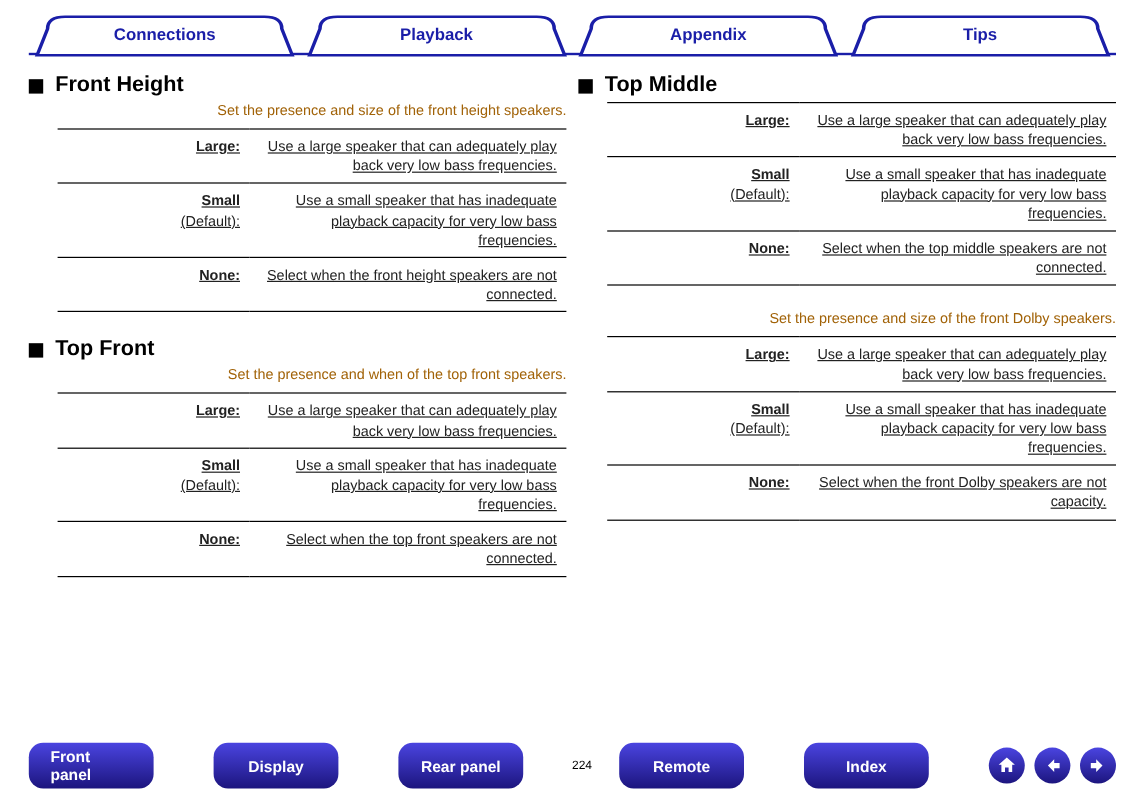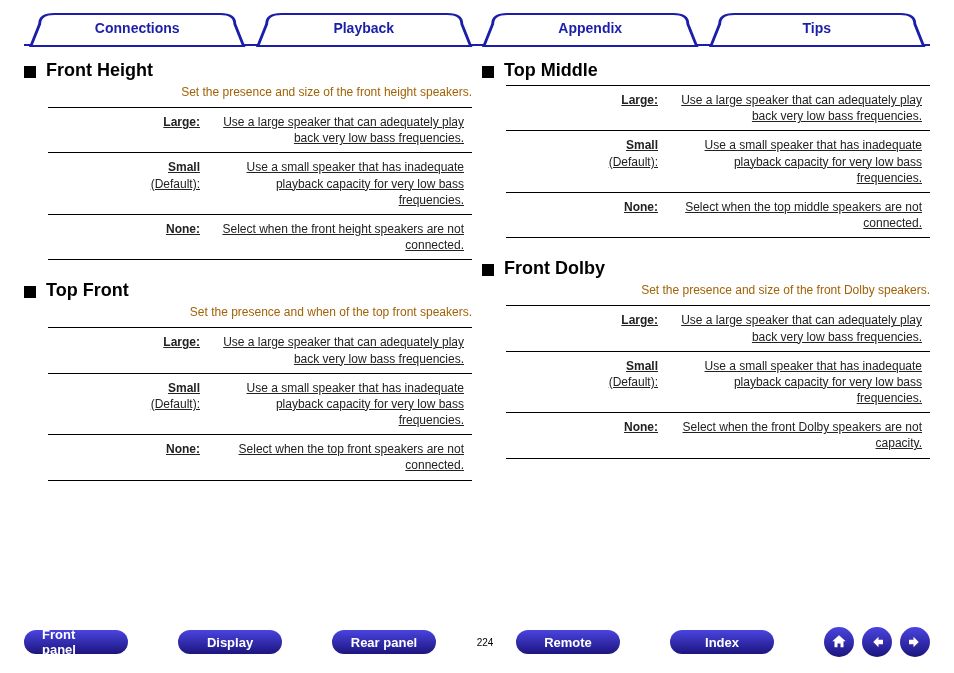--- a/index.html
+++ b/index.html
@@ -115,21 +115,21 @@
     display: flex;
     align-items: center;
   }
   .pill {
     display: inline-flex;
     align-items: center;
     justify-content: center;
     color: #fff;
     font-size: 13px;
     font-weight: 700;
-    height: 24px;
+    height: 38px;
     padding: 0 18px;
     border-radius: 12px;
     background: linear-gradient(to bottom, var(--pill-grad-top), var(--pill-grad-bot));
     margin-right: 50px;
     min-width: 104px;
   }
   .pagenum {
     font-size: 10px;
     color: #000;
     margin: 0 16px 0 -16px;
@@ -256,24 +256,20 @@
         </tr>
         <tr>
           <td class="key"><span class="kb">None:</span></td>
           <td>Select when the top middle speakers are not connected.</td>
         </tr>
       </tbody>
           </table>
     </div>
 
     <div class="section">
-      <div class="sec-head">
-        <span class="sec-square"></span>
-        <span class="sec-title">Front Dolby</span>
-      </div>
       <div class="sec-desc">Set the presence and size of the front Dolby speakers.</div>
       <table class="spec">
         <tbody>
               <tr>
           <td class="key"><span class="kb">Large:</span></td>
           <td>Use a large speaker that can adequately play back very low bass frequencies.</td>
         </tr>
         <tr>
           <td class="key"><span class="kb">Small</span><br><span class="kn">(Default):</span></td>
           <td>Use a small speaker that has inadequate playback capacity for very low bass frequencies.</td>

